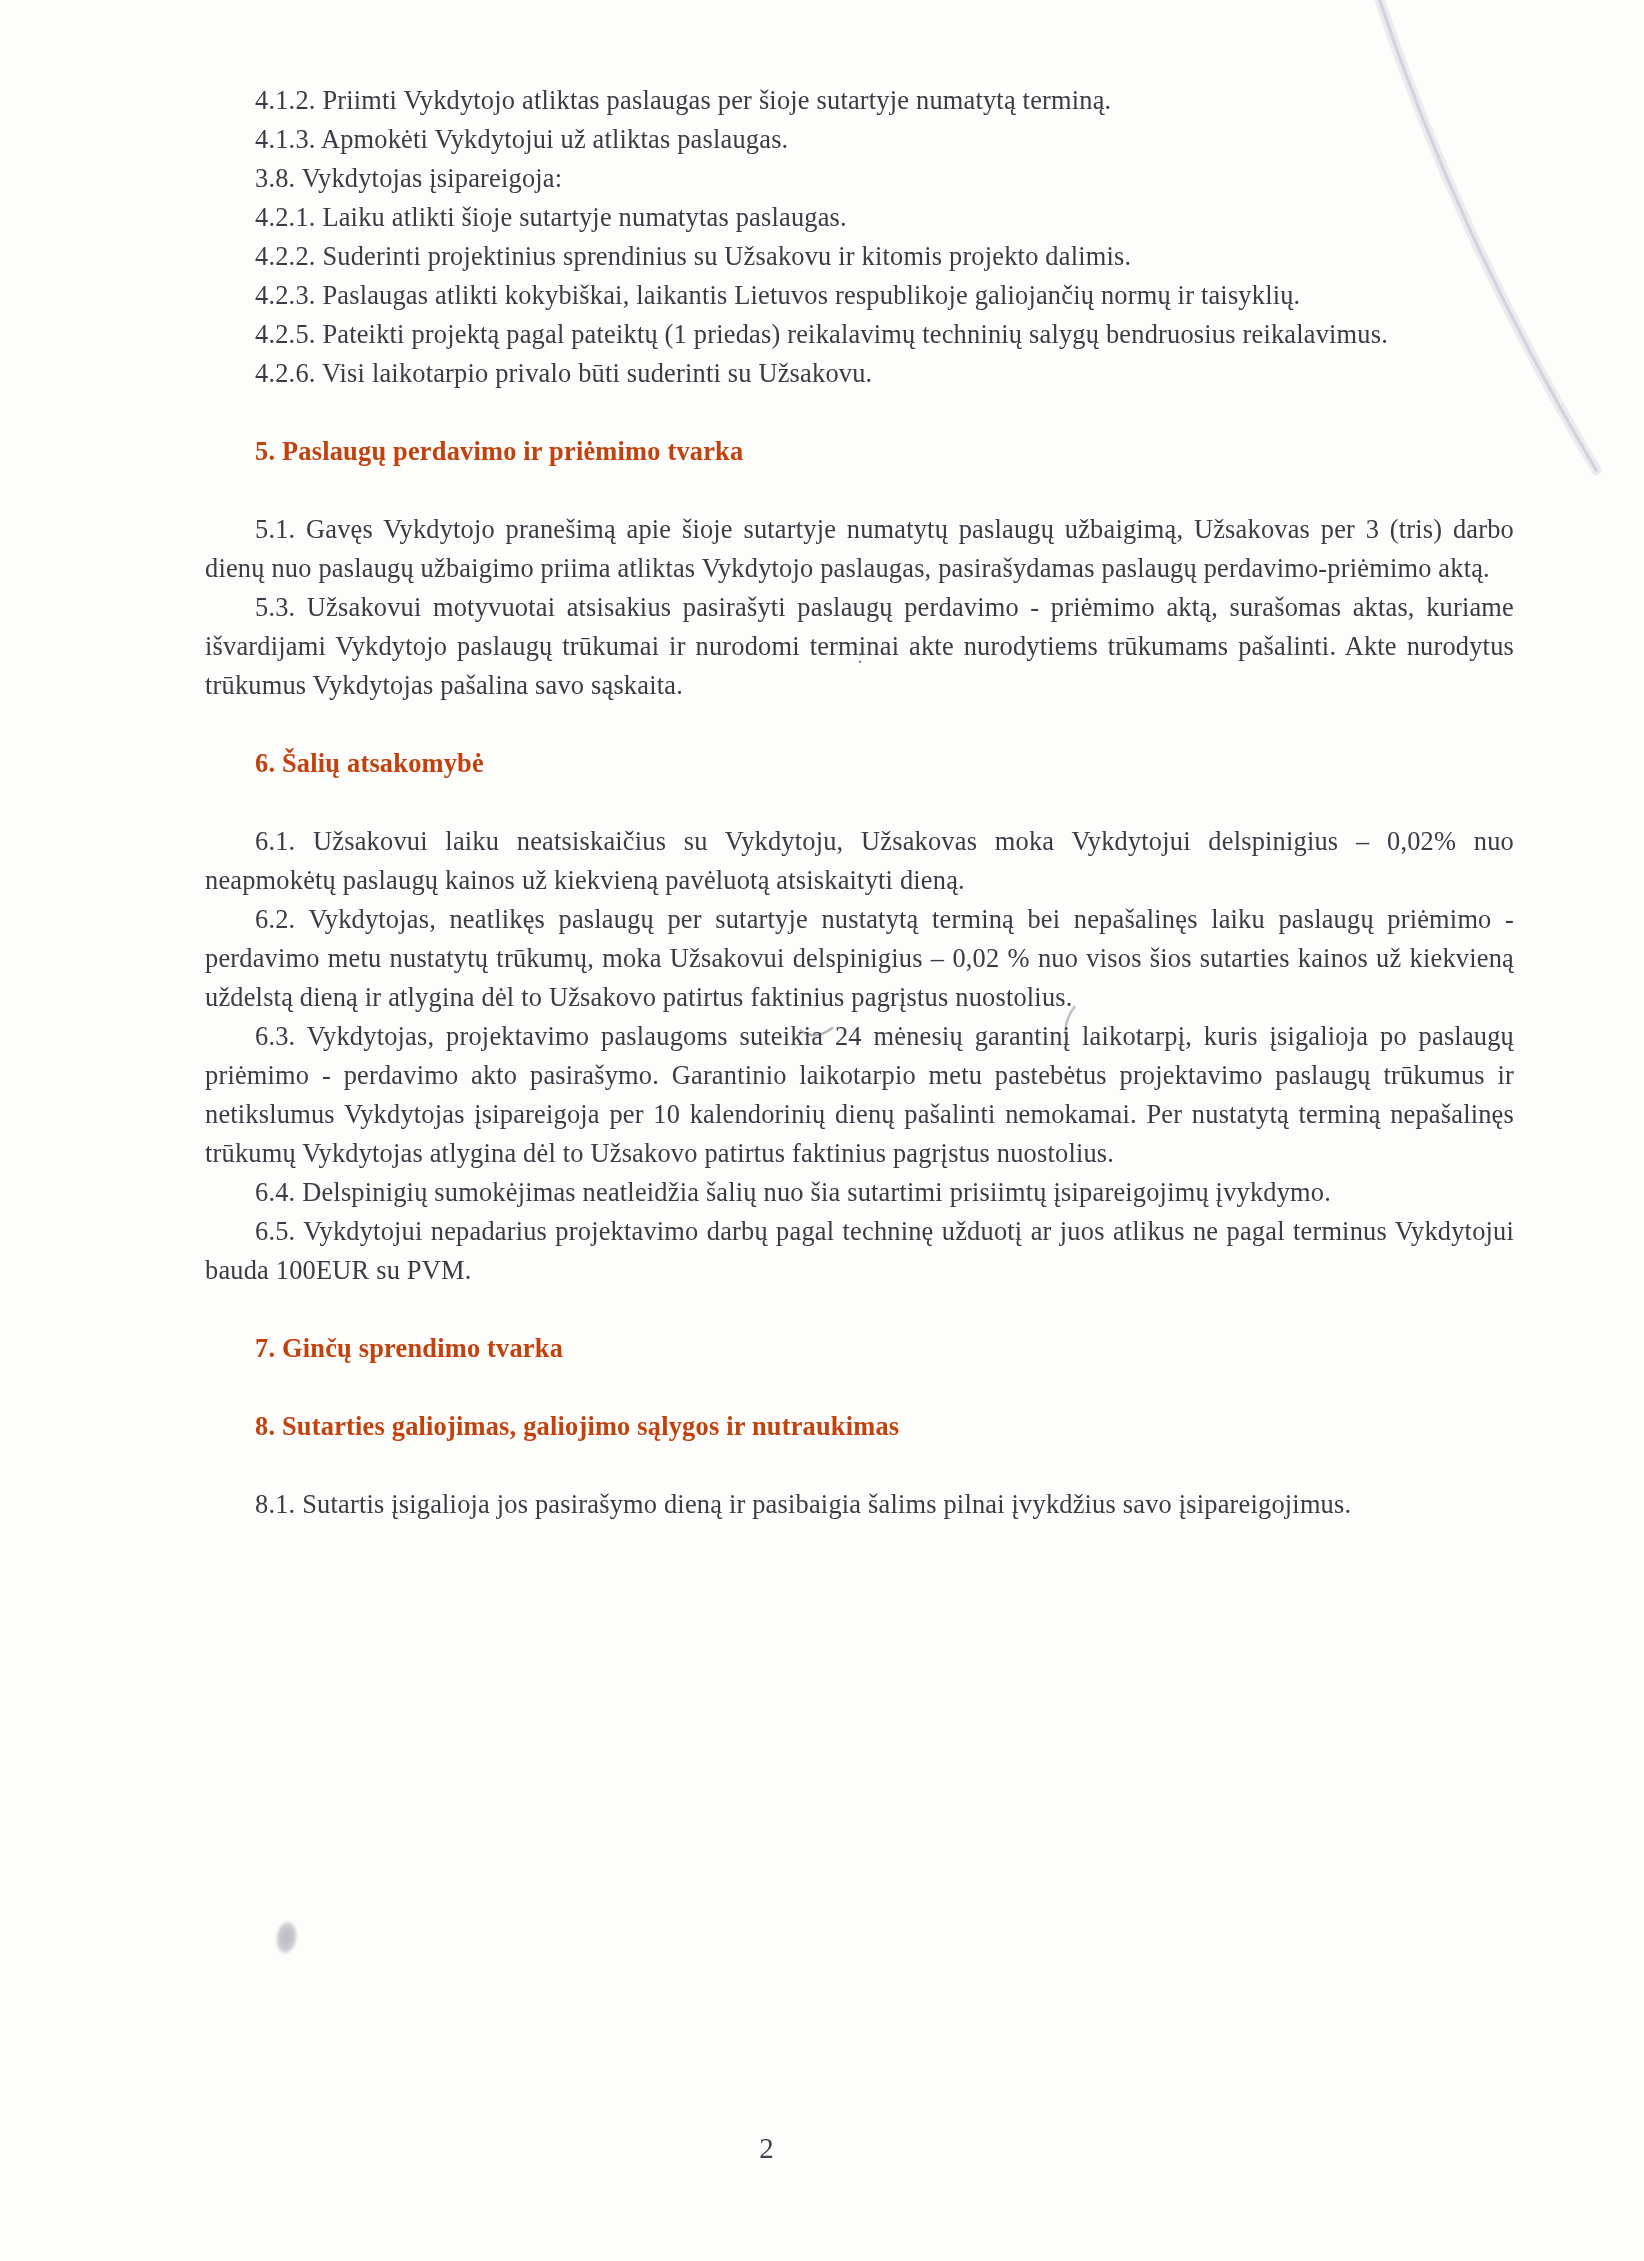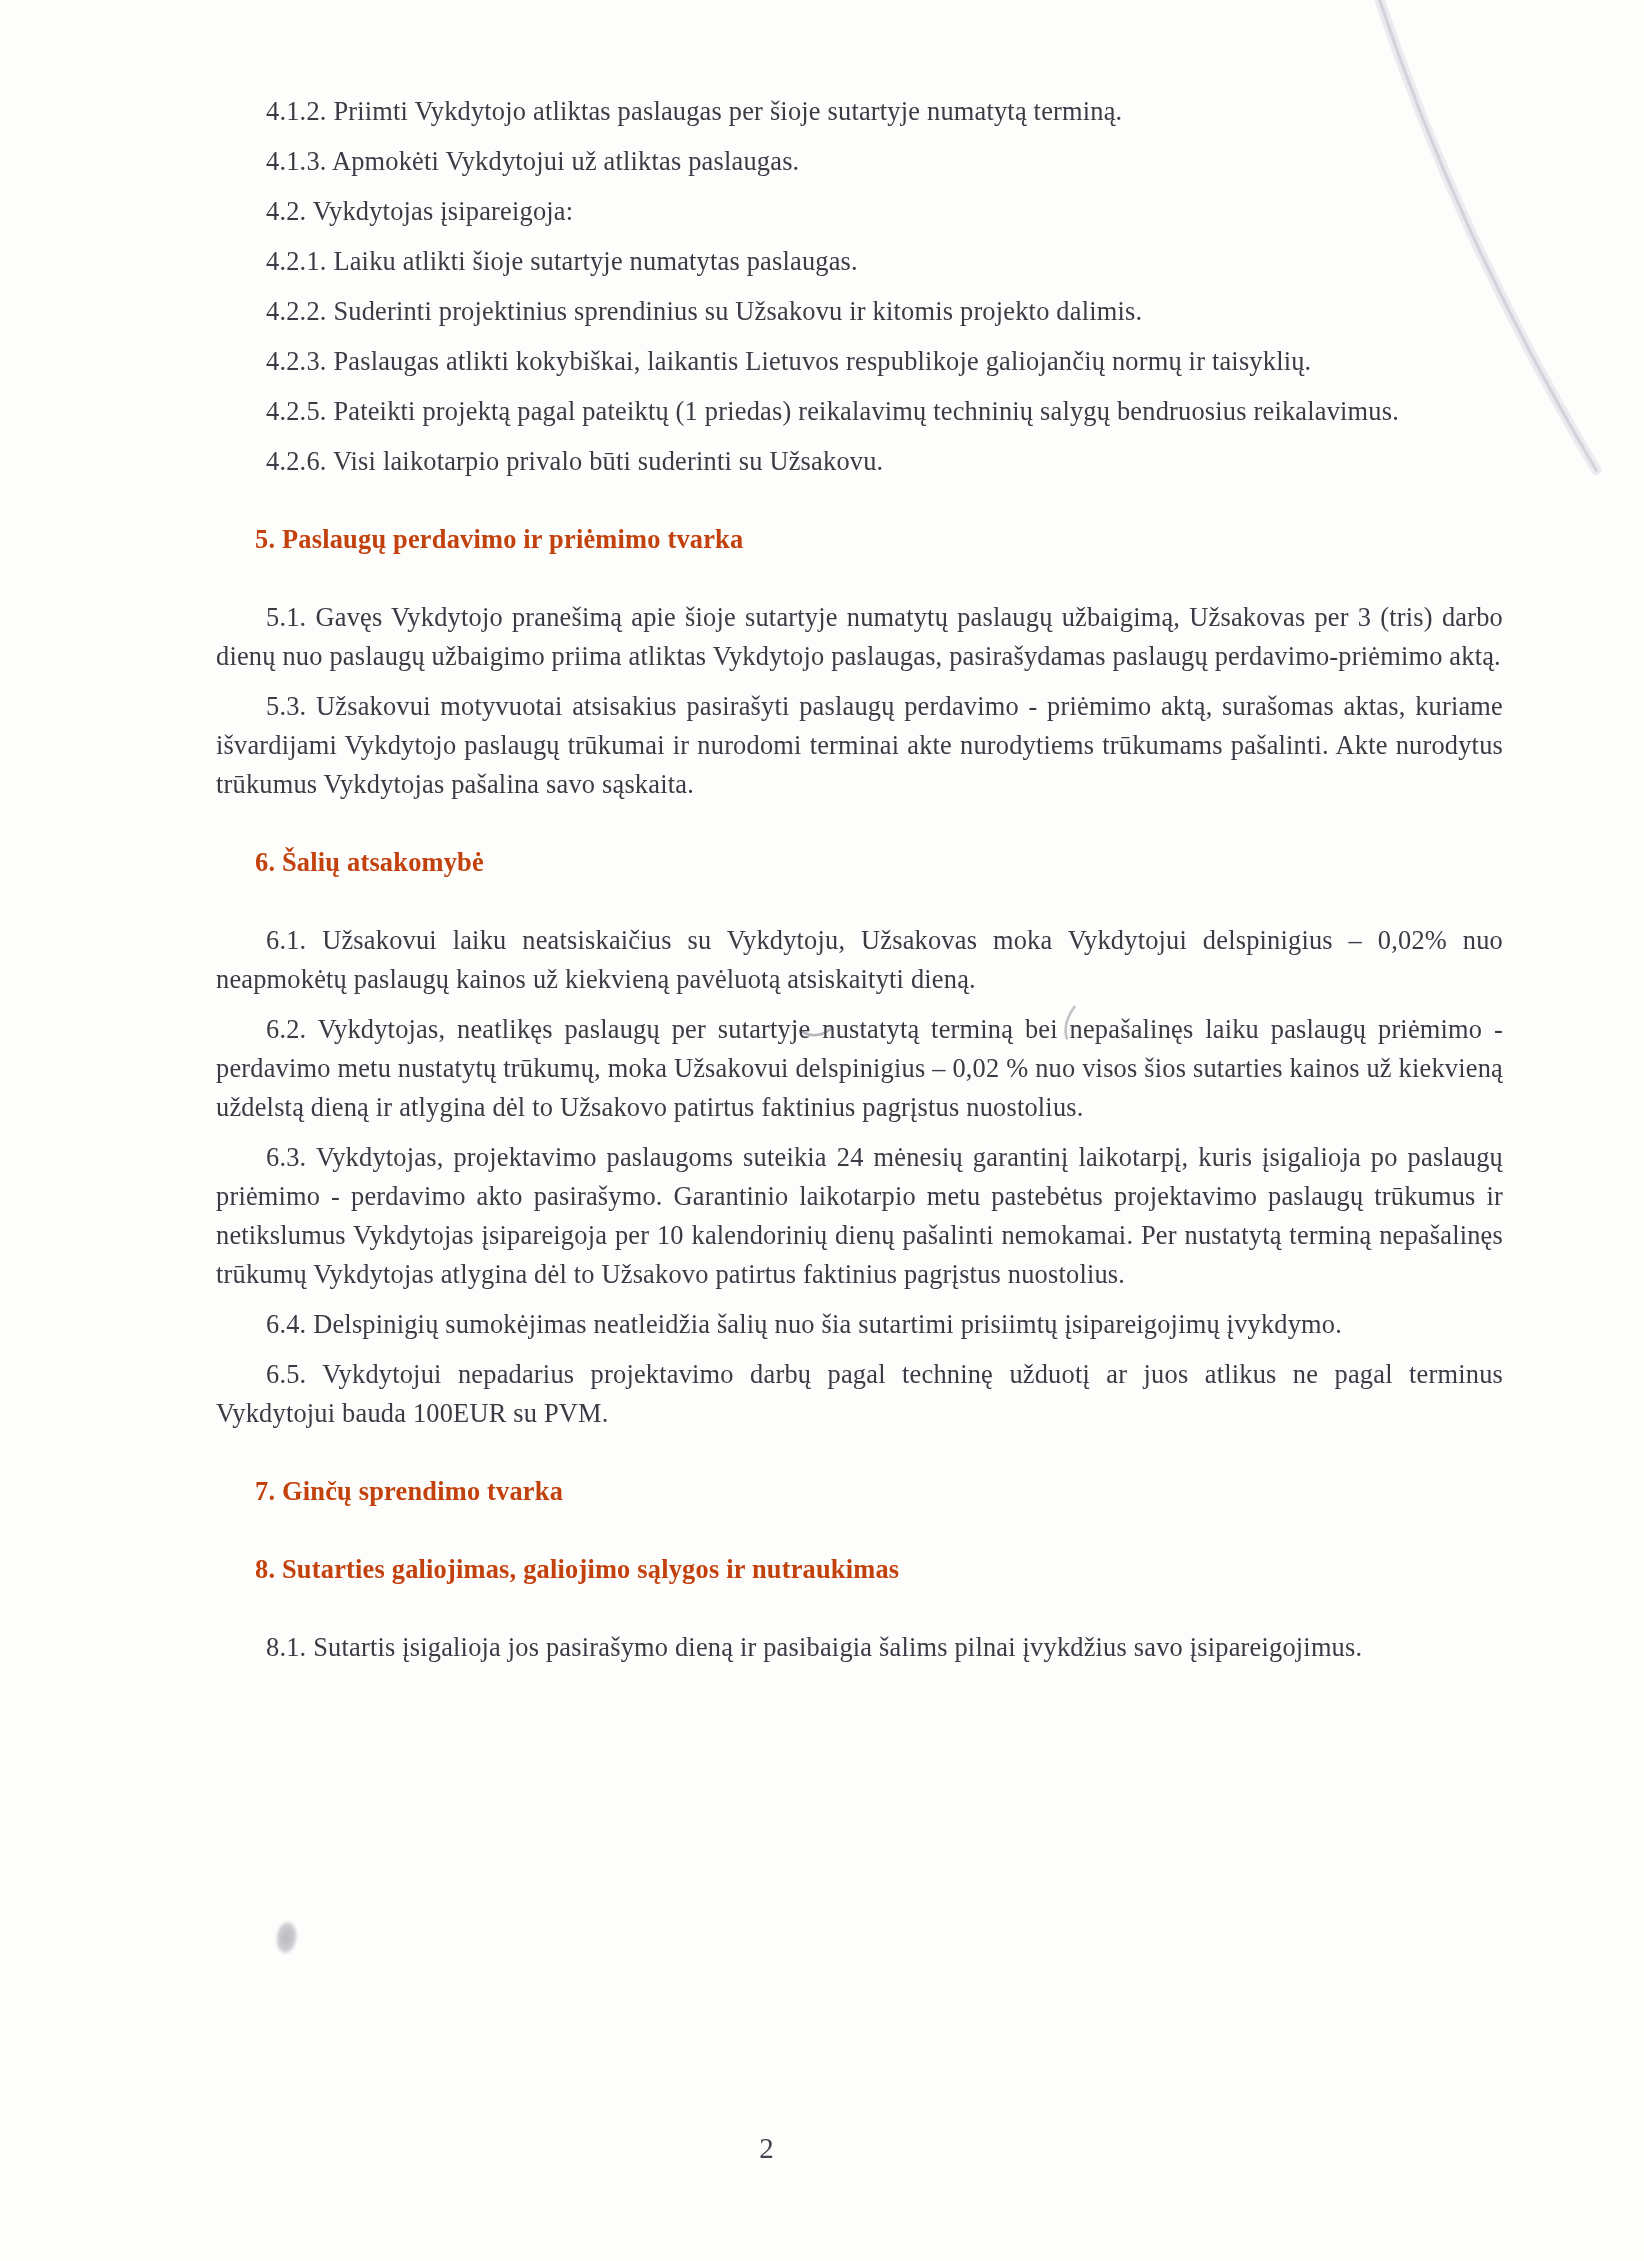--- a/index.html
+++ b/index.html
@@ -17,21 +17,21 @@
     left:205px;
     top:81px;
     width:1309px;
     font-size:26.4px;
     line-height:39px;
     letter-spacing:0.2px;
     text-align:justify;
   }
   .para{
     text-indent:50px;
-    margin:11px;
+    margin:0;
   }
   .heading{
     text-indent:50px;
     margin:39px 0;
     font-weight:bold;
     color:#c2410c;
     text-align:left;
   }
   .page-number{
     position:absolute;
@@ -79,21 +79,21 @@
     <path d="M 2135 -20 C 2220 240, 2330 480, 2478 730" fill="none" stroke="#e9e9ee" stroke-width="16" stroke-linecap="round" opacity="0.9"></path>
     <path d="M 2135 -20 C 2220 240, 2330 480, 2478 730" fill="none" stroke="#cfcfd7" stroke-width="5" stroke-linecap="round" opacity="0.85"></path>
 
     <path d="M 1243 1600 Q 1266 1616 1292 1596" fill="none" stroke="#8f8f99" stroke-width="4" stroke-linecap="round" opacity="0.65"></path>
     <path d="M 1668 1563 Q 1649 1589 1656 1612" fill="none" stroke="#9a9aa4" stroke-width="4" stroke-linecap="round" opacity="0.6"></path>
   </svg>
 
   <div class="content">
       <div class="para">4.1.2. Priimti Vykdytojo atliktas paslaugas per šioje sutartyje numatytą terminą.</div>
       <div class="para">4.1.3. Apmokėti Vykdytojui už atliktas paslaugas.</div>
-      <div class="para">4.2. Vykdytojas įsipareigoja:</div>
+      <div class="para">3.8. Vykdytojas įsipareigoja:</div>
       <div class="para">4.2.1. Laiku atlikti šioje sutartyje numatytas paslaugas.</div>
       <div class="para">4.2.2. Suderinti projektinius sprendinius su Užsakovu ir kitomis projekto dalimis.</div>
       <div class="para">4.2.3. Paslaugas atlikti kokybiškai, laikantis Lietuvos respublikoje galiojančių normų ir taisyklių.</div>
       <div class="para">4.2.5. Pateikti projektą pagal pateiktų (1 priedas) reikalavimų techninių salygų bendruosius reikalavimus.</div>
       <div class="para">4.2.6. Visi laikotarpio privalo būti suderinti su Užsakovu.</div>
       <div class="heading">5. Paslaugų perdavimo ir priėmimo tvarka</div>
       <div class="para">5.1. Gavęs Vykdytojo pranešimą apie šioje sutartyje numatytų paslaugų užbaigimą, Užsakovas per 3 (tris) darbo dienų nuo paslaugų užbaigimo priima atliktas Vykdytojo paslaugas, pasirašydamas paslaugų perdavimo-priėmimo aktą.</div>
       <div class="para">5.3. Užsakovui motyvuotai atsisakius pasirašyti paslaugų perdavimo - priėmimo aktą, surašomas aktas, kuriame išvardijami Vykdytojo paslaugų trūkumai ir nurodomi terminai akte nurodytiems trūkumams pašalinti. Akte nurodytus trūkumus Vykdytojas pašalina savo sąskaita.</div>
       <div class="heading">6. Šalių atsakomybė</div>
       <div class="para">6.1. Užsakovui laiku neatsiskaičius su Vykdytoju, Užsakovas moka Vykdytojui delspinigius – 0,02% nuo neapmokėtų paslaugų kainos už kiekvieną pavėluotą atsiskaityti dieną.</div>

